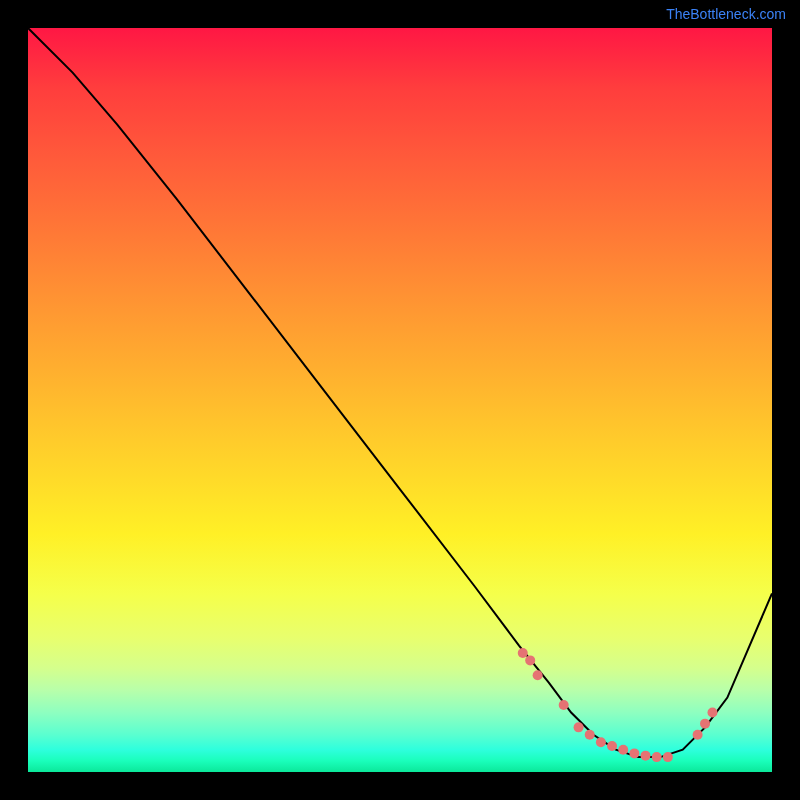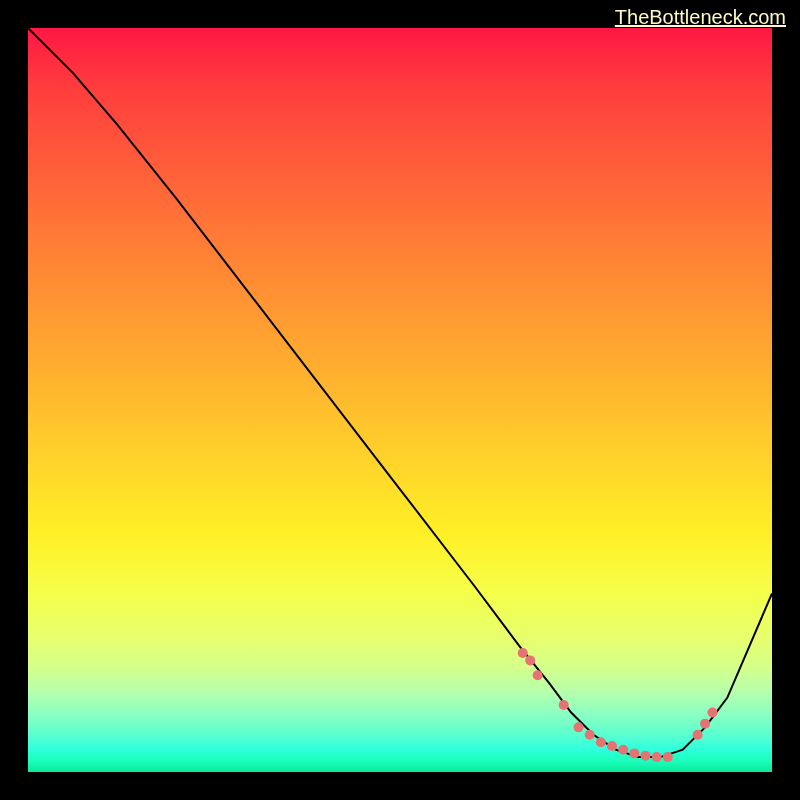--- a/index.html
+++ b/index.html
@@ -7,25 +7,24 @@
       width: 800px;
       height: 800px;
       background: #000;
       position: relative;
       font-family: Arial, sans-serif;
     }
     .watermark {
       position: absolute;
       top: 6px;
       right: 14px;
-      color: #fef9c3;
-      font-size: 20px;
+      color: #3b82f6;
+      font-size: 14px;
       font-weight: normal;
       z-index: 10;
-      text-decoration: underline;
     }
     .chart-container {
       position: absolute;
       top: 28px;
       left: 28px;
       width: 744px;
       height: 744px;
       overflow: hidden;
     }
     .gradient-bg {

